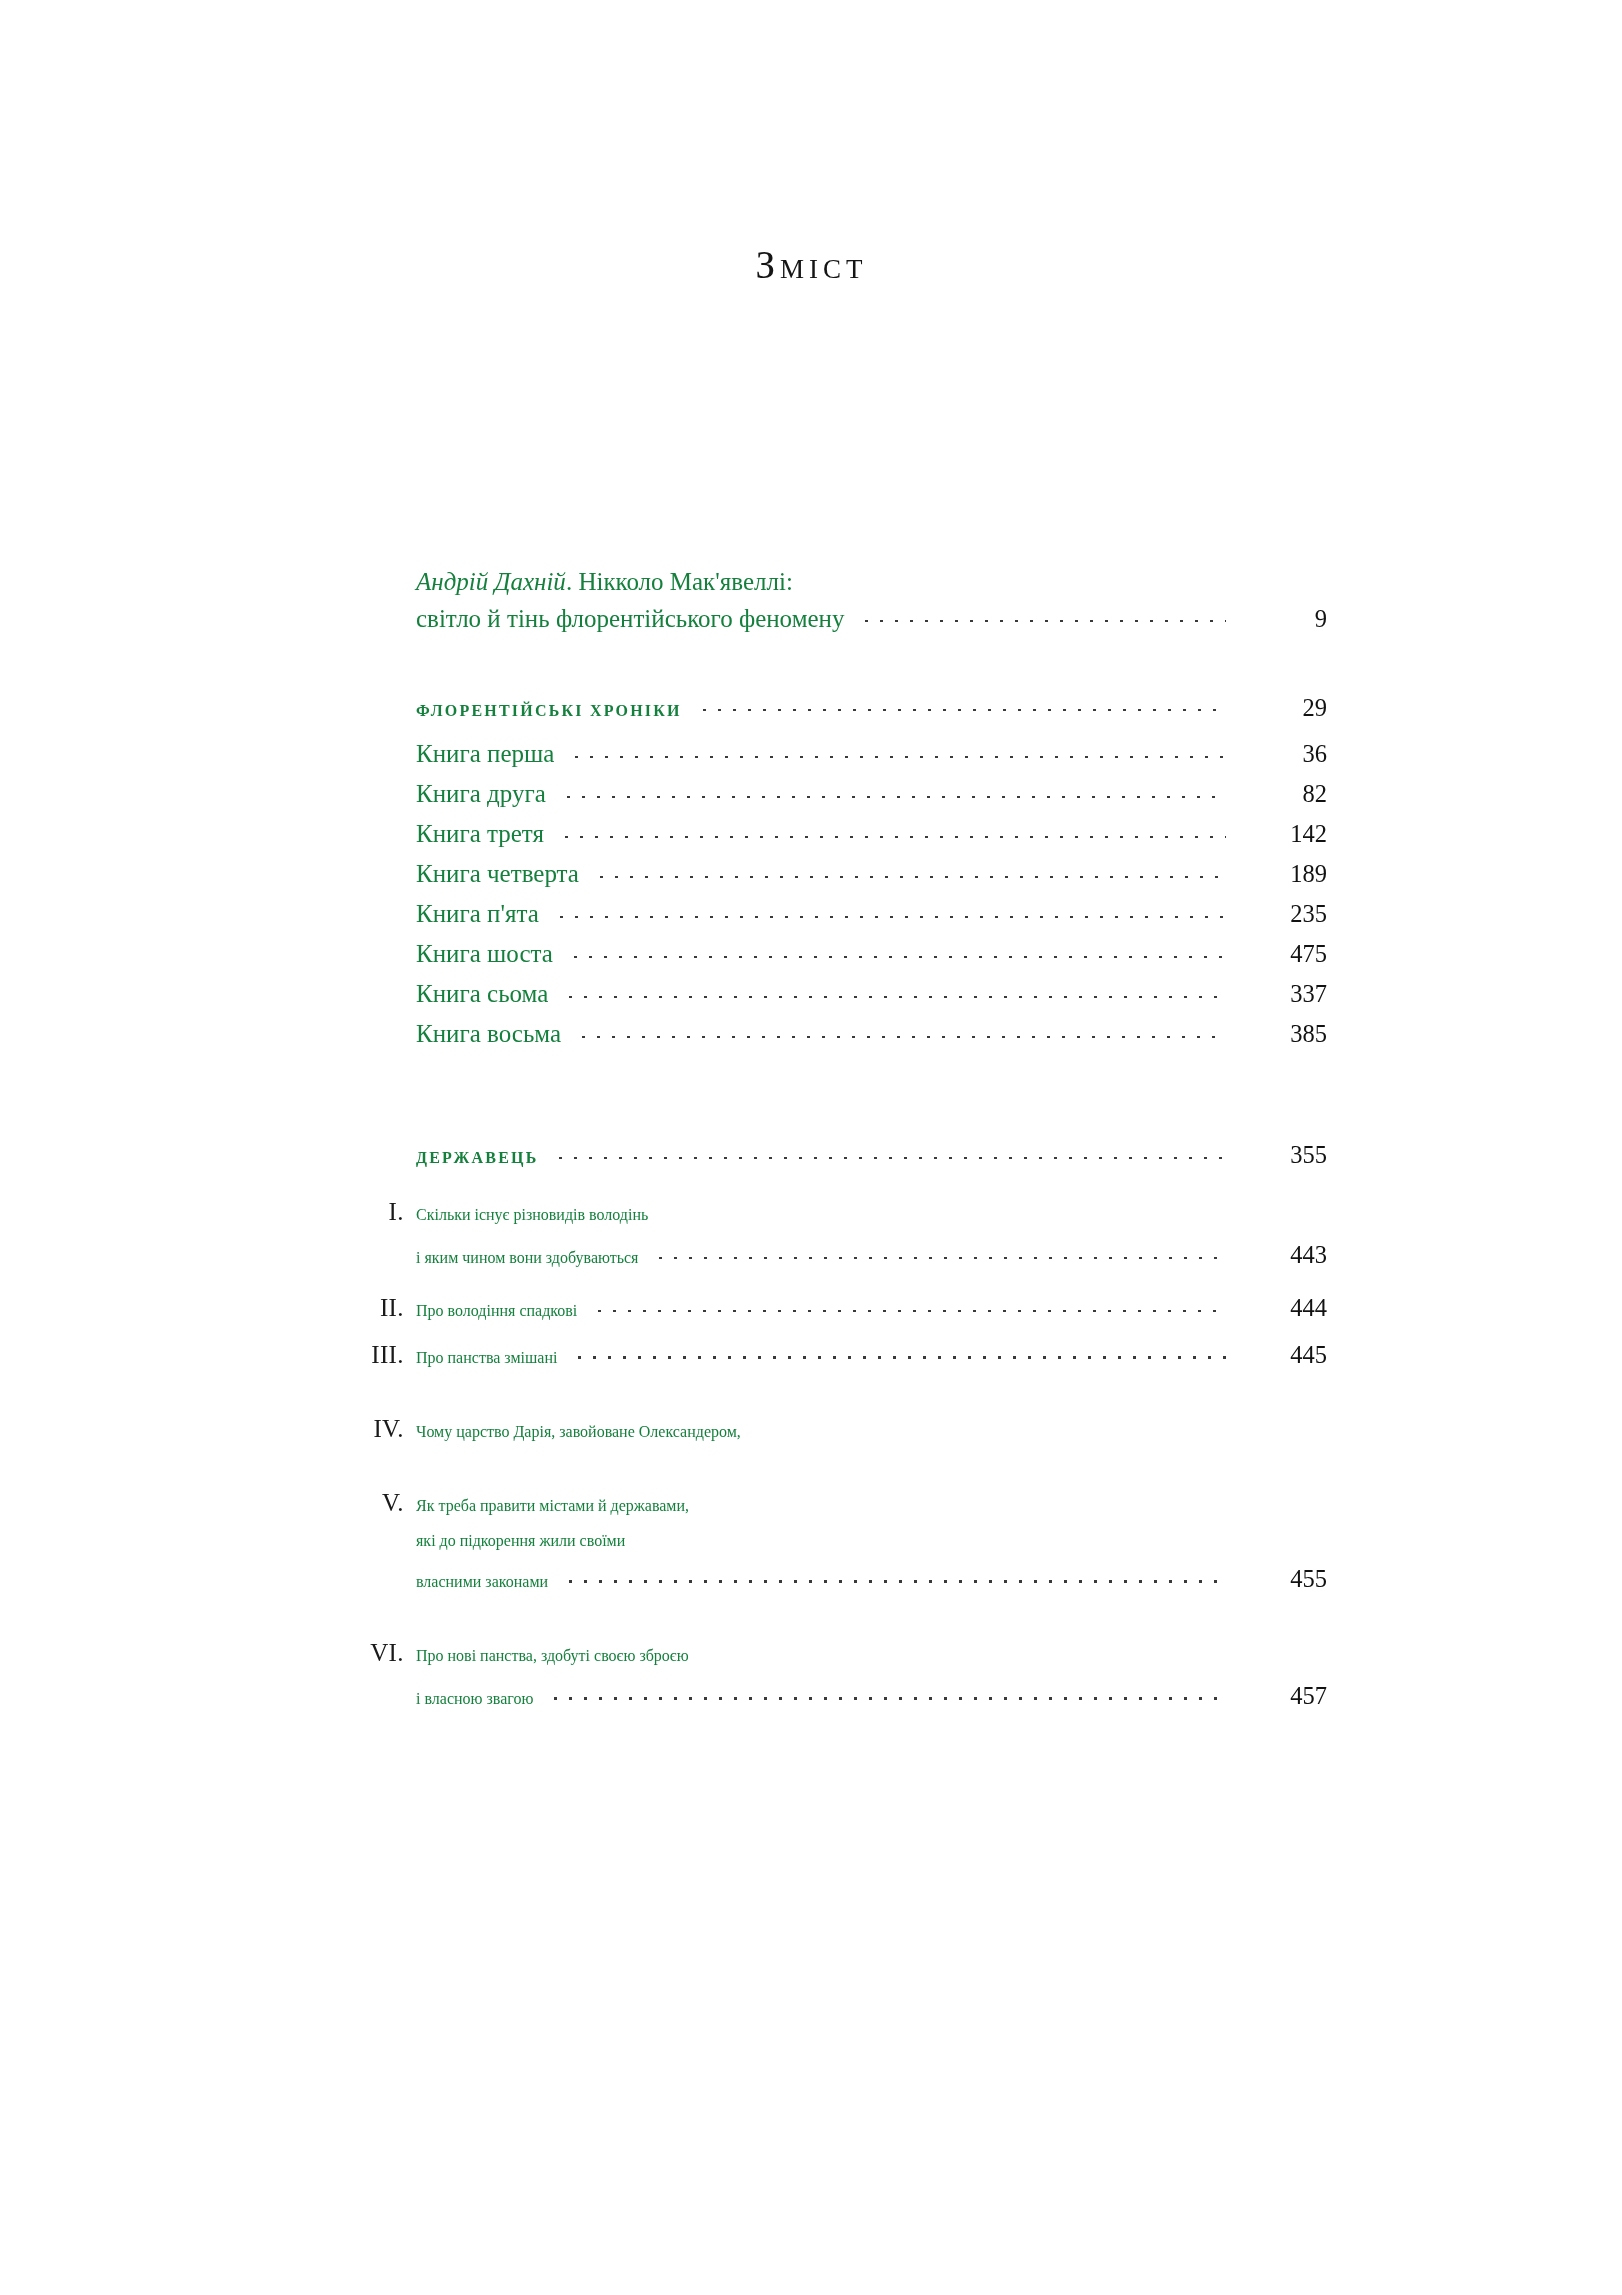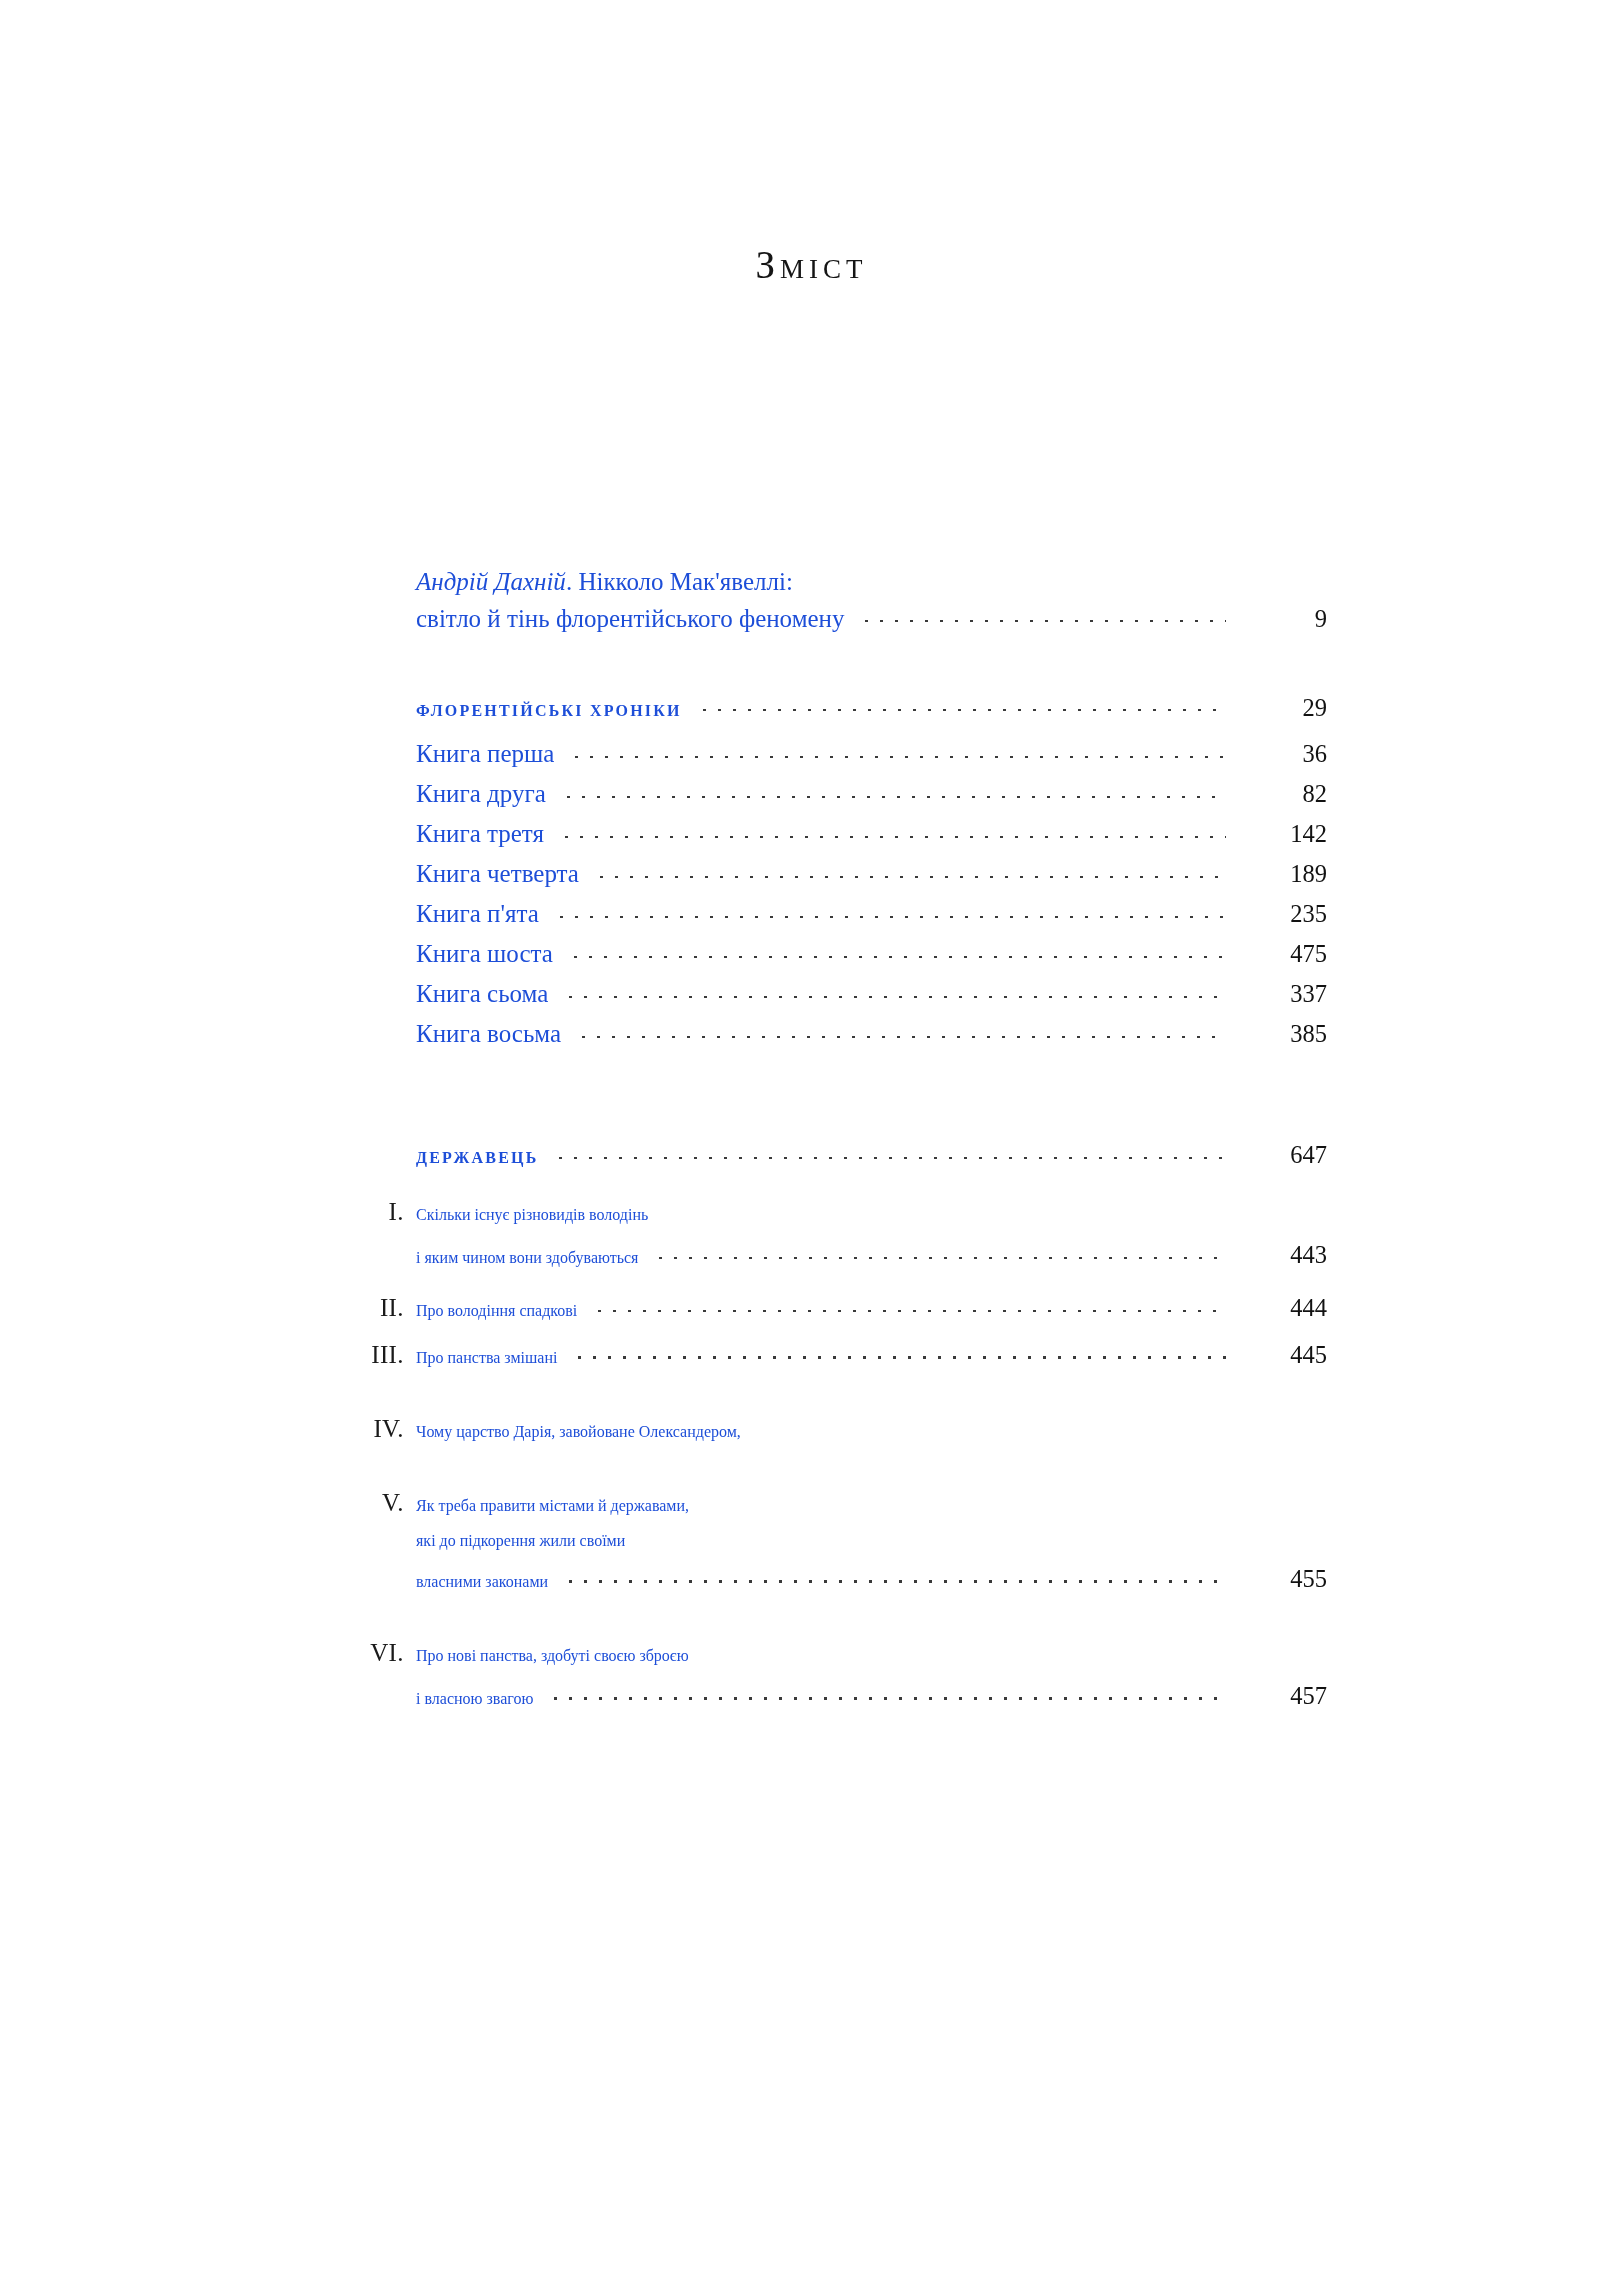--- a/index.html
+++ b/index.html
@@ -65,21 +65,21 @@
     box-sizing: border-box;
     font-variant: small-caps;
     font-size: 25px;
     letter-spacing: 0.4px;
     color: #1a1a1a;
     white-space: nowrap;
   }
 
   .txt {
     white-space: nowrap;
-    color: #1d4ed8;
+    color: #15803d;
   }
 
   .leader {
     flex: 1 1 auto;
     position: relative;
     min-width: 34px;
     height: 1em;
     overflow: hidden;
     margin: 0 8.5px 0 15px;
   }
@@ -232,21 +232,21 @@
       </div>
     </div>
 
     <div class="gap-110"></div>
 
     <div class="entry section-head">
       <div class="line">
         <div class="num-col"></div>
         <div class="txt">ДЕРЖАВЕЦЬ</div>
         <div class="leader"></div>
-        <div class="pg">647</div>
+        <div class="pg">355</div>
       </div>
     </div>
 
     <div class="gap-34"></div>
 
     <div class="entry chapter">
       <div class="line no-leader">
         <div class="num-col">I.</div>
         <div class="txt">Скільки існує різновидів володінь</div>
         <div class="leader"></div>

